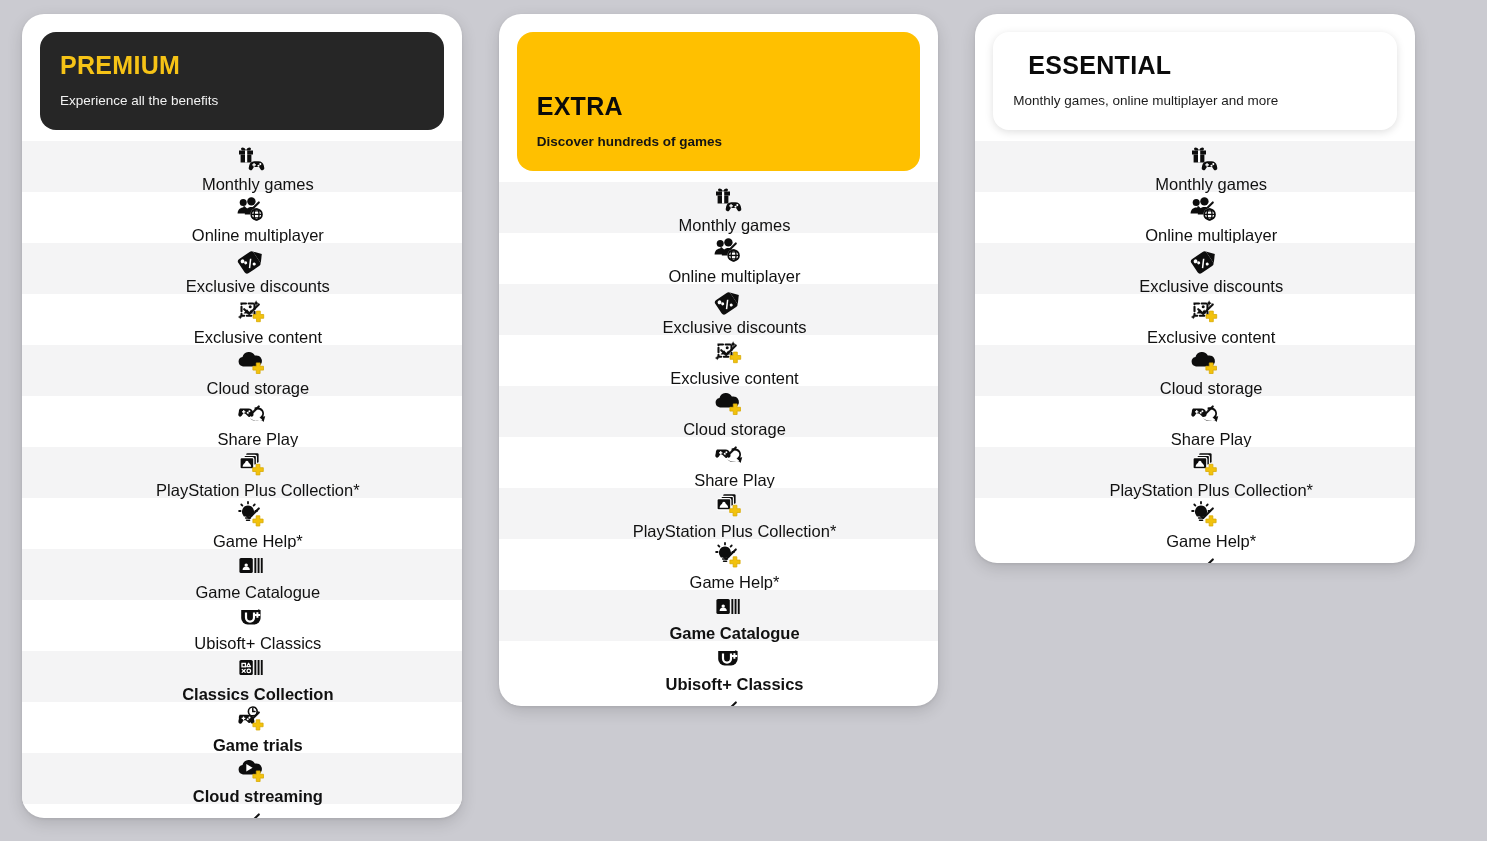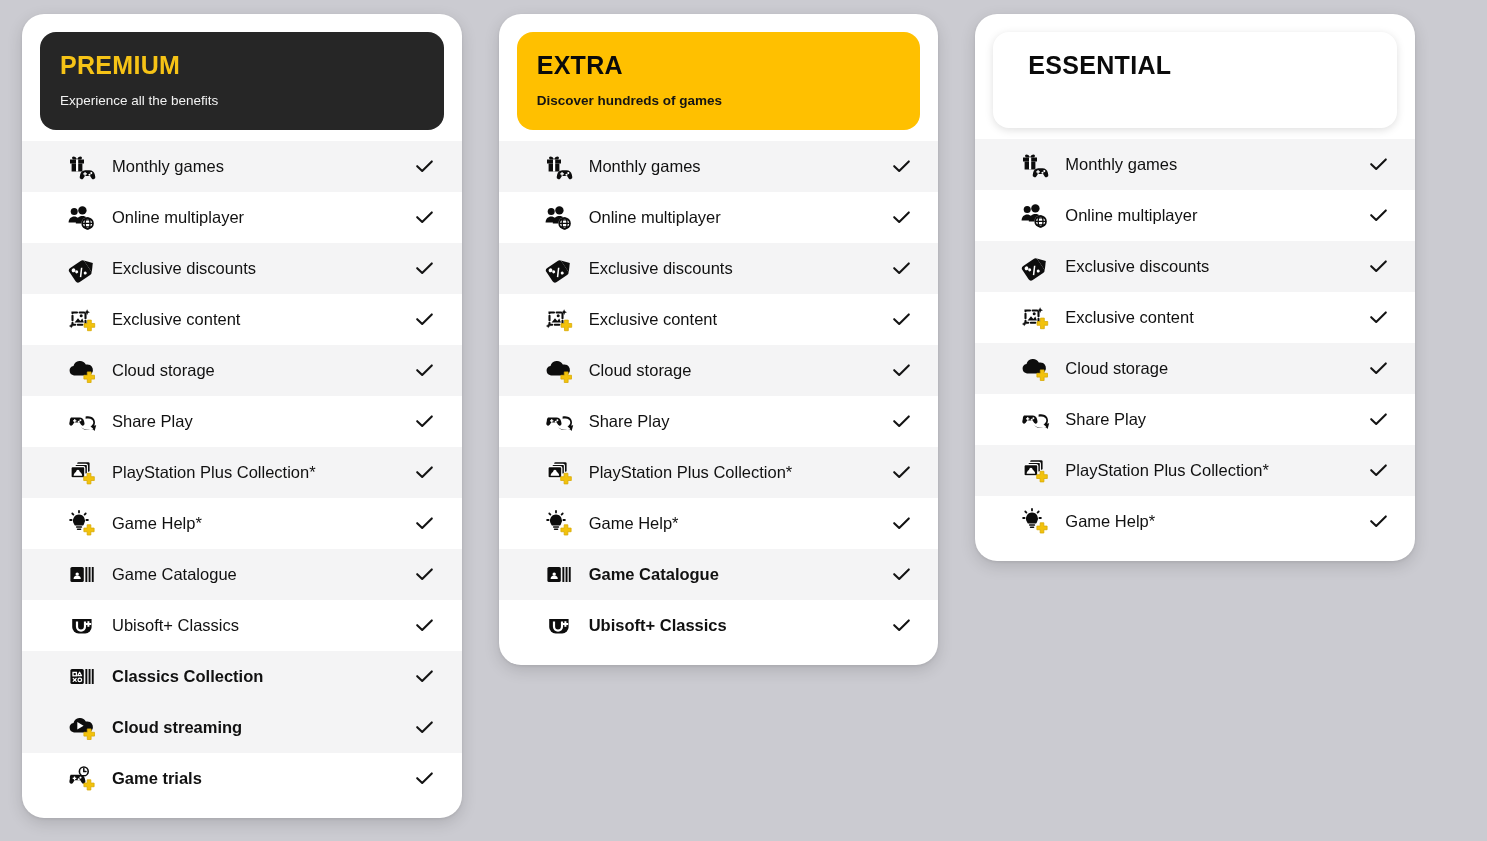--- a/index.html
+++ b/index.html
@@ -37,40 +37,41 @@
   .plaque.yellow { background: #ffc000; }
   .plaque.white  { background: #ffffff; box-shadow: 0 2px 9px rgba(0,0,0,0.13); }
 
   .plaque-title {
     font-size: 25px;
     font-weight: 700;
     letter-spacing: 0.3px;
     line-height: 1.12;
   }
   .plaque.dark   .plaque-title { color: #f6c316; }
-  .plaque.yellow .plaque-title { color: #0b0b0b; }
+  .plaque.yellow .plaque-title { color: #0b0b0b; margin-top: 41px; }
   .plaque.white  .plaque-title { color: #0b0b0b; margin-left: 15px; }
 
   .plaque-sub {
     margin-top: 14px;
     font-size: 13.5px;
     font-weight: 400;
     line-height: 1.2;
   }
   .plaque.dark   .plaque-sub { color: #f2f2f2; }
   .plaque.yellow .plaque-sub { color: #141414; font-weight: bold; }
   .plaque.white  .plaque-sub { color: #1b1b1b; }
 
   
   .rows { display: flex; flex-direction: column; }
   .row {
     display: flex;
     align-items: center;
     height: 51px;
     padding: 0 24px 0 44px;
+    flex-direction: column;
   }
   .row.stripe { background: #f4f4f5; }
   .row .ico {
     width: 34px; height: 30px;
     flex: 0 0 34px;
     display: flex; align-items: center; justify-content: center;
   }
   .row .ico svg { display: block; }
   .row .label {
     flex: 1 1 auto;
@@ -318,40 +319,20 @@
       <rect x="5.0" y="9.4" width="3.4" height="3.4" fill="none" stroke="#fff" stroke-width="1.3"></rect>
       <path d="M11.6 9.2 l1.9 3.5 h-3.8 Z" fill="none" stroke="#fff" stroke-width="1.3" stroke-linejoin="round"></path>
       <path d="M5.2 15.4 l3.0 3.0 M8.2 15.4 l-3.0 3.0" stroke="#fff" stroke-width="1.3" stroke-linecap="round"></path>
       <circle cx="11.8" cy="16.9" r="1.8" fill="none" stroke="#fff" stroke-width="1.3"></circle>
       <rect x="17.4" y="6.0" width="1.9" height="15.0" fill="#0d0d0d"></rect>
       <rect x="20.6" y="6.0" width="1.9" height="15.0" fill="#0d0d0d"></rect>
       <rect x="23.8" y="6.0" width="1.9" height="15.0" fill="#0d0d0d"></rect>
     </svg>
           </span>
           <span class="label">Classics Collection</span>
-          <span class="check">
-            <svg width="21" height="21" viewBox="0 0 21 21">
-    <path d="M3.2 10.2 L8.2 15.0 L17.8 5.4" fill="none" stroke="#141414" stroke-width="2.1" stroke-linecap="round" stroke-linejoin="round"></path>
-  </svg>
-          </span>
-        </div>
-        <div class="row stripe bold">
-          <span class="ico">
-    <svg width="30" height="28" viewBox="0 0 30 28">
-      <path d="M6.0 18.4 a4.8 4.8 0 0 1 -0.5 -9.5 A6.6 6.6 0 0 1 17.8 7.6
-               a5.0 5.0 0 0 1 3.0 10.8 Z" fill="#0d0d0d"></path>
-      <path d="M9.3 15.4 l6.3 -3.7 l-6.3 -3.7 Z" fill="#ffffff"></path>
-      <g transform="translate(21.2,20.2)">
-     <path d="M -1.908 -5.3 L 1.908 -5.3 L 1.908 -1.908 L 5.3 -1.908 L 5.3 1.908
-              L 1.908 1.908 L 1.908 5.3 L -1.908 5.3 L -1.908 1.908 L -5.3 1.908
-              L -5.3 -1.908 L -1.908 -1.908 Z" fill="#f2c20c" stroke="#d8a906" stroke-width="0.8" stroke-linejoin="round"></path>
-   </g>
-    </svg>
-          </span>
-          <span class="label">Cloud streaming</span>
           <span class="check">
             <svg width="21" height="21" viewBox="0 0 21 21">
     <path d="M3.2 10.2 L8.2 15.0 L17.8 5.4" fill="none" stroke="#141414" stroke-width="2.1" stroke-linecap="round" stroke-linejoin="round"></path>
   </svg>
           </span>
         </div>
         <div class="row bold">
           <span class="ico">
     <svg width="30" height="28" viewBox="0 0 30 28">
       <path d="M2.6 9.8 h9.4 a5.1 5.1 0 0 1 4.9 3.9 l0.5 2.4 a2.0 2.0 0 0 1 -3.6 1.6 l-1.6 -2.4
@@ -369,20 +350,40 @@
    </g>
     </svg>
           </span>
           <span class="label">Game trials</span>
           <span class="check">
             <svg width="21" height="21" viewBox="0 0 21 21">
     <path d="M3.2 10.2 L8.2 15.0 L17.8 5.4" fill="none" stroke="#141414" stroke-width="2.1" stroke-linecap="round" stroke-linejoin="round"></path>
   </svg>
           </span>
         </div>
+        <div class="row stripe bold">
+          <span class="ico">
+    <svg width="30" height="28" viewBox="0 0 30 28">
+      <path d="M6.0 18.4 a4.8 4.8 0 0 1 -0.5 -9.5 A6.6 6.6 0 0 1 17.8 7.6
+               a5.0 5.0 0 0 1 3.0 10.8 Z" fill="#0d0d0d"></path>
+      <path d="M9.3 15.4 l6.3 -3.7 l-6.3 -3.7 Z" fill="#ffffff"></path>
+      <g transform="translate(21.2,20.2)">
+     <path d="M -1.908 -5.3 L 1.908 -5.3 L 1.908 -1.908 L 5.3 -1.908 L 5.3 1.908
+              L 1.908 1.908 L 1.908 5.3 L -1.908 5.3 L -1.908 1.908 L -5.3 1.908
+              L -5.3 -1.908 L -1.908 -1.908 Z" fill="#f2c20c" stroke="#d8a906" stroke-width="0.8" stroke-linejoin="round"></path>
+   </g>
+    </svg>
+          </span>
+          <span class="label">Cloud streaming</span>
+          <span class="check">
+            <svg width="21" height="21" viewBox="0 0 21 21">
+    <path d="M3.2 10.2 L8.2 15.0 L17.8 5.4" fill="none" stroke="#141414" stroke-width="2.1" stroke-linecap="round" stroke-linejoin="round"></path>
+  </svg>
+          </span>
+        </div>
       </div>
     </div>
     <div class="card">
       <div class="plaque yellow">
         <div class="plaque-title">EXTRA</div>
         <div class="plaque-sub">Discover hundreds of games</div>
       </div>
       <div class="rows">
         <div class="row stripe">
           <span class="ico">
@@ -598,20 +599,21 @@
             <svg width="21" height="21" viewBox="0 0 21 21">
     <path d="M3.2 10.2 L8.2 15.0 L17.8 5.4" fill="none" stroke="#141414" stroke-width="2.1" stroke-linecap="round" stroke-linejoin="round"></path>
   </svg>
           </span>
         </div>
       </div>
     </div>
     <div class="card">
       <div class="plaque white">
         <div class="plaque-title">ESSENTIAL</div>
+        <div class="plaque-sub">Monthly games, online multiplayer and more</div>
       </div>
       <div class="rows">
         <div class="row stripe">
           <span class="ico">
     <svg width="30" height="28" viewBox="0 0 30 28">
       <rect x="2" y="6.5" width="14" height="4" fill="#0d0d0d"></rect>
       <rect x="3.6" y="10.5" width="10.8" height="8" fill="#0d0d0d"></rect>
       <rect x="8" y="5.5" width="2.2" height="13" fill="#ffffff"></rect>
       <path d="M9 6.2 C7 2.4 3.4 3.2 4.2 5.4 C4.8 7 7.4 6.6 9 6.2 Z" fill="#0d0d0d"></path>
       <path d="M9 6.2 C11 2.4 14.6 3.2 13.8 5.4 C13.2 7 10.6 6.6 9 6.2 Z" fill="#0d0d0d"></path>

